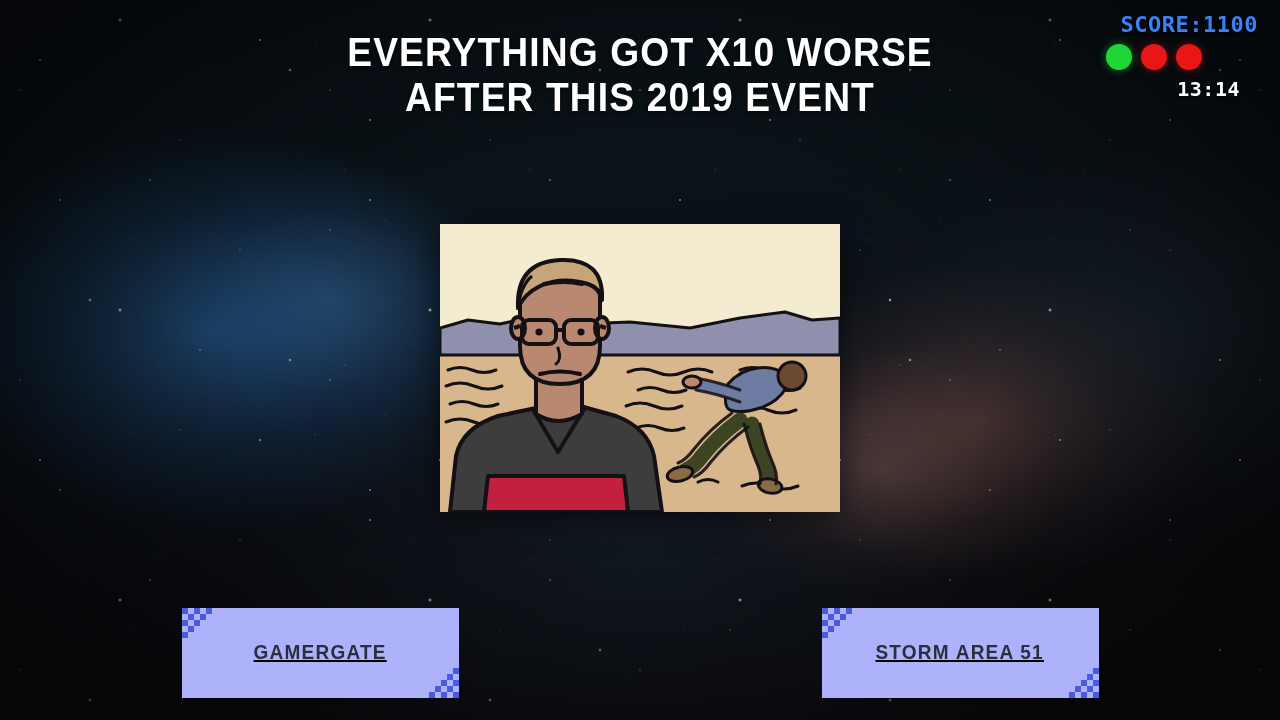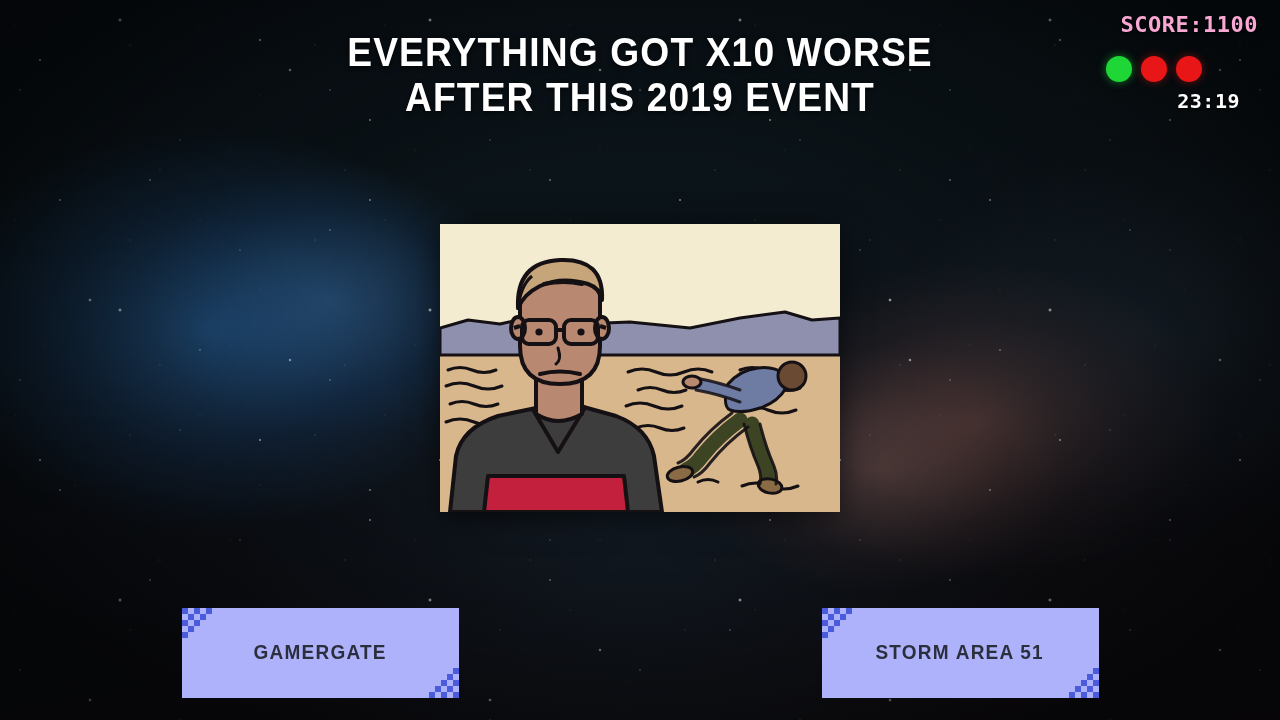--- a/index.html
+++ b/index.html
@@ -83,24 +83,24 @@
     width:300px;
     padding:14px 22px 0 0;
     text-align:right;
     z-index:6;
   }
   .score {
     font-family:"DejaVu Sans Mono", monospace;
     font-size:22px;
     font-weight:700;
     letter-spacing:0.5px;
-    color:#f9a8d4;
+    color:#3b82f6;
     line-height:1;
     text-shadow:0 1px 3px rgba(0,0,0,0.85);
-    margin-bottom:20px;
+    margin-bottom:8px;
   }
   .lives {
     display:flex;
     justify-content:flex-end;
     gap:9px;
     margin-right:56px;
     margin-bottom:9px;
   }
   .life {
     width:26px; height:26px;
@@ -150,20 +150,21 @@
   .media svg { display:block; width:100%; height:100%; }
 
   
   .answers {
     position:absolute;
     left:0; right:0; bottom:0;
     height:120px;
     display:flex;
     align-items:flex-start;
     z-index:6;
+    text-decoration:underline;
   }
   .ans-slot {
     flex:1 1 0;
     display:flex;
     justify-content:center;
   }
   .answer {
     position:relative;
     width:277px;
     height:90px;
@@ -214,21 +215,21 @@
     <div class="vignette"></div>
   </div>
 
   <div class="hud">
     <div class="score">SCORE:1100</div>
     <div class="lives">
       <span class="life alive" style="background: rgb(30, 214, 53);"></span>
       <span class="life lost" style="background: rgb(232, 22, 22);"></span>
       <span class="life lost" style="background: rgb(232, 22, 22);"></span>
     </div>
-    <div class="timer">23:19</div>
+    <div class="timer">13:14</div>
   </div>
 
   <div class="question">EVERYTHING GOT X10 WORSE AFTER THIS 2019 EVENT</div>
 
   <div class="media">
     <svg viewBox="0 0 400 288" xmlns="http://www.w3.org/2000/svg">
 
       <rect x="0" y="0" width="400" height="288" fill="#f4ecd0"></rect>
 
       <path d="M0 104 L28 96 L60 100 L96 92 L140 100 L190 98 L250 104 L300 94 L345 88 L372 96 L400 94 L400 132 L0 132 Z" fill="#8e90ad" stroke="#141014" stroke-width="3" stroke-linejoin="round"></path>

